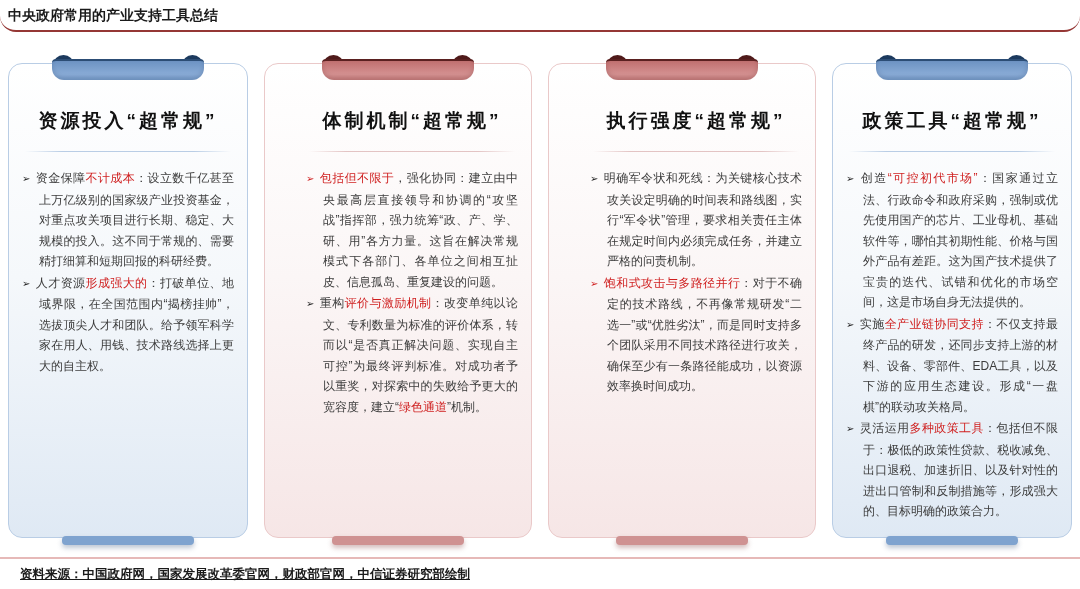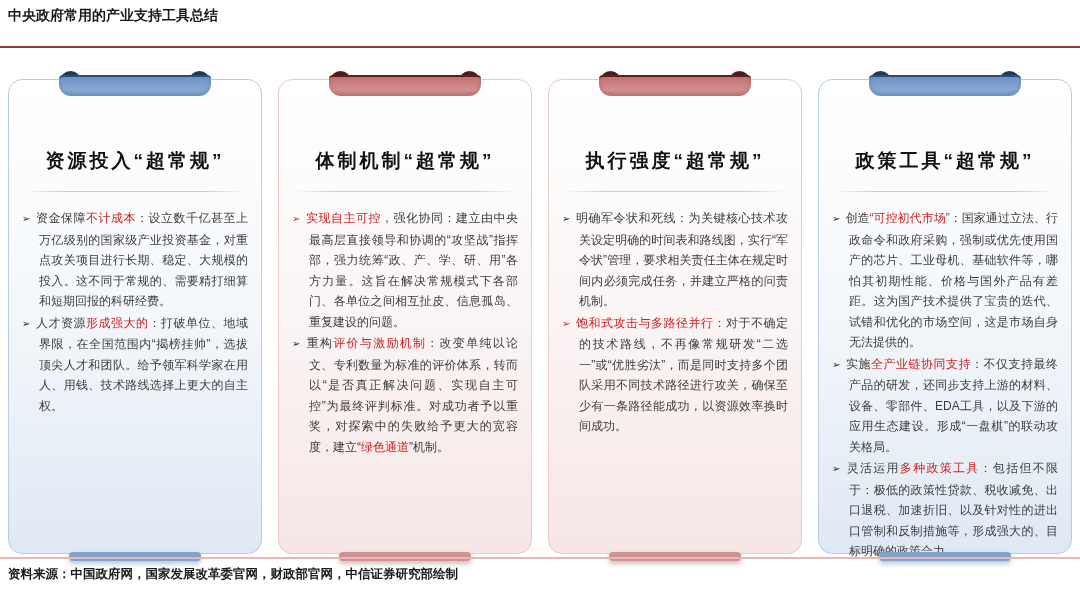--- a/index.html
+++ b/index.html
@@ -5,22 +5,23 @@
   * { box-sizing: border-box; margin: 0; padding: 0; }
   html,body { width:1080px; height:589px; }
   body {
     font-family: "Liberation Sans", "DejaVu Sans", sans-serif;
     background:#ffffff;
     position:relative;
     overflow:hidden;
     color:#222;
   }
   .header {
-    padding:7px 8px 21px 8px;
+    padding:7px 8px 5px 8px;
     border-bottom:2px solid #953735;
+    border-radius:16px;
   }
   .page-title {
     font-size:14px;
     font-weight:bold;
     color:#1a1a1a;
   }
   .cards-row {
     display:flex;
     gap:16px;
     padding:0 8px;
@@ -31,20 +32,21 @@
   .card {
     position:relative;
     flex:1 1 0;
     border-radius:14px;
     border:1px solid #b9cde5;
     background:linear-gradient(180deg,#ffffff 0%,#f5f8fb 45%,#dfe9f4 100%);
   }
   .card.red {
     border-color:#eac9c9;
     background:linear-gradient(180deg,#ffffff 0%,#fbf6f6 45%,#f6e6e6 100%);
+    padding-left:28px;
   }
   
   .clip {
     position:absolute;
     top:-9px; left:50%;
     transform:translateX(-50%);
     width:152px; height:26px;
   }
   .bump {
     position:absolute; top:0;
@@ -77,21 +79,21 @@
     width:132px; height:9px;
     border-radius:4px;
     background:#7fa3cf;
     box-shadow:0 3px 5px rgba(110,130,160,.45);
   }
   .card.red .base-bar {
     background:#cf9292;
     box-shadow:0 3px 5px rgba(160,110,110,.45);
   }
   .card-title {
-    margin-top:68px;
+    margin-top:44px;
     text-align:center;
     font-size:19px;
     font-weight:bold;
     letter-spacing:3px;
     color:#111;
     white-space:nowrap;
   }
   .divider {
     height:1px;
     margin:17px 16px 0 16px;
@@ -120,24 +122,25 @@
   .red-text, .marker.red-marker { color:#cf1f1f; }
   .bullet .red-text { font-weight:normal; }
   
   .footer-divider {
     position:absolute;
     left:0; right:0; top:557px;
     border-top:2px solid #e6b9b8;
   }
   .source-note {
     position:absolute;
-    left:8px; top:566px;
+    left:20px; top:566px;
     font-size:12.5px;
     font-weight:bold;
     color:#1a1a1a;
+    text-decoration:underline;
   }
 </style>
 </head>
 <body>
 
 <div class="header">
   <div class="page-title">中央政府常用的产业支持工具总结</div>
 </div>
 
 <div class="cards-row">
@@ -158,21 +161,21 @@
 
   <div class="card red">
     <div class="clip">
       <div class="bump left"></div>
       <div class="bump right"></div>
       <div class="clip-bar"></div>
     </div>
     <div class="card-title">体制机制“超常规”</div>
     <div class="divider"></div>
     <div class="card-body">
-        <div class="bullet"><span class="marker red-marker">➢</span><span class="red-text">实现自主可控</span><span>，强化协同：建立由中央最高层直接领导和协调的“攻坚战”指挥部，强力统筹“政、产、学、研、用”各方力量。这旨在解决常规模式下各部门、各单位之间相互扯皮、信息孤岛、重复建设的问题。</span></div>
+        <div class="bullet"><span class="marker red-marker">➢</span><span class="red-text">包括但不限于</span><span>，强化协同：建立由中央最高层直接领导和协调的“攻坚战”指挥部，强力统筹“政、产、学、研、用”各方力量。这旨在解决常规模式下各部门、各单位之间相互扯皮、信息孤岛、重复建设的问题。</span></div>
         <div class="bullet"><span class="marker">➢</span><span>重构</span><span class="red-text">评价与激励机制</span><span>：改变单纯以论文、专利数量为标准的评价体系，转而以“是否真正解决问题、实现自主可控”为最终评判标准。对成功者予以重奖，对探索中的失败给予更大的宽容度，建立“</span><span class="red-text">绿色通道</span><span>”机制。</span></div>
       </div>
     <div class="base-bar"></div>
   </div>
 
   <div class="card red">
     <div class="clip">
       <div class="bump left"></div>
       <div class="bump right"></div>
       <div class="clip-bar"></div>

